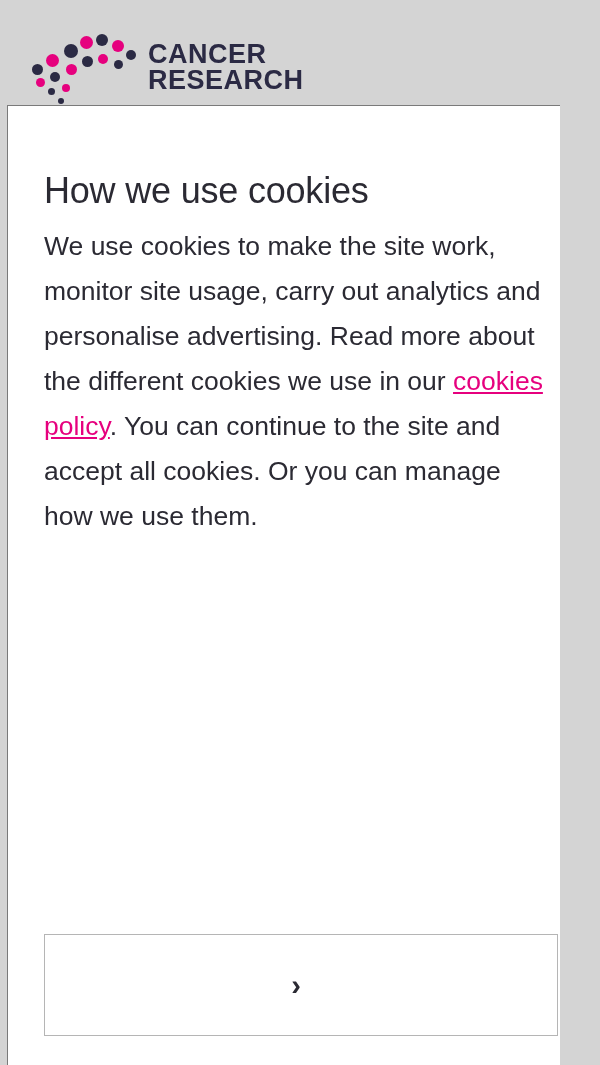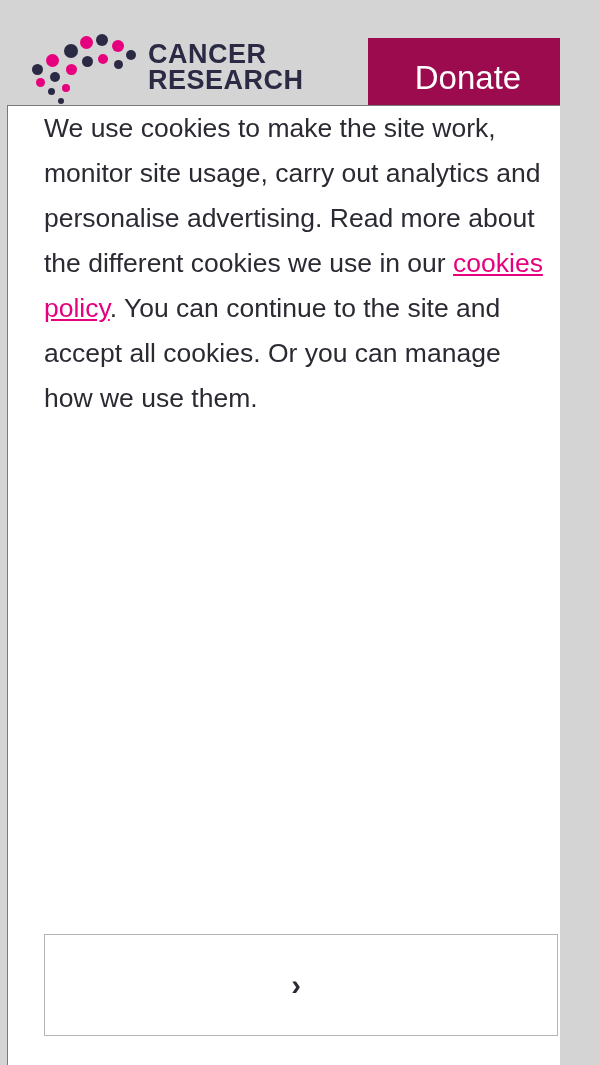--- a/index.html
+++ b/index.html
@@ -149,24 +149,24 @@
         <span style="left:82px; top:8px;  width:12px; height:12px; background:#e6007e;"></span>
         <span style="left:84px; top:28px; width:9px;  height:9px;  background:#2b2a44;"></span>
         <span style="left:96px; top:18px; width:10px; height:10px; background:#2b2a44;"></span>
         <span style="left:28px; top:66px; width:6px;  height:6px;  background:#2b2a44;"></span>
       </div>
       <div class="logo-text">
         <span class="l1">CANCER</span>
         <span class="l2">RESEARCH</span>
       </div>
     </div>
-    <button class="donate-button">Donate</button>
   </div>
 
   <div class="cookie-modal">
+    <h1 class="modal-title">How we use cookies</h1>
 
 
     <p class="modal-para"><span>We use cookies to make the site work, monitor site usage, carry out analytics and personalise advertising. Read more about the different cookies we use in our </span><a class="cookies-link" href="#">cookies policy</a><span>. You can continue to the site and accept all cookies. Or you can manage how we use them.</span></p>
 
     <button class="manage-button">
       <span class="chev">›</span>
     </button>
   </div>
 
 </div>

